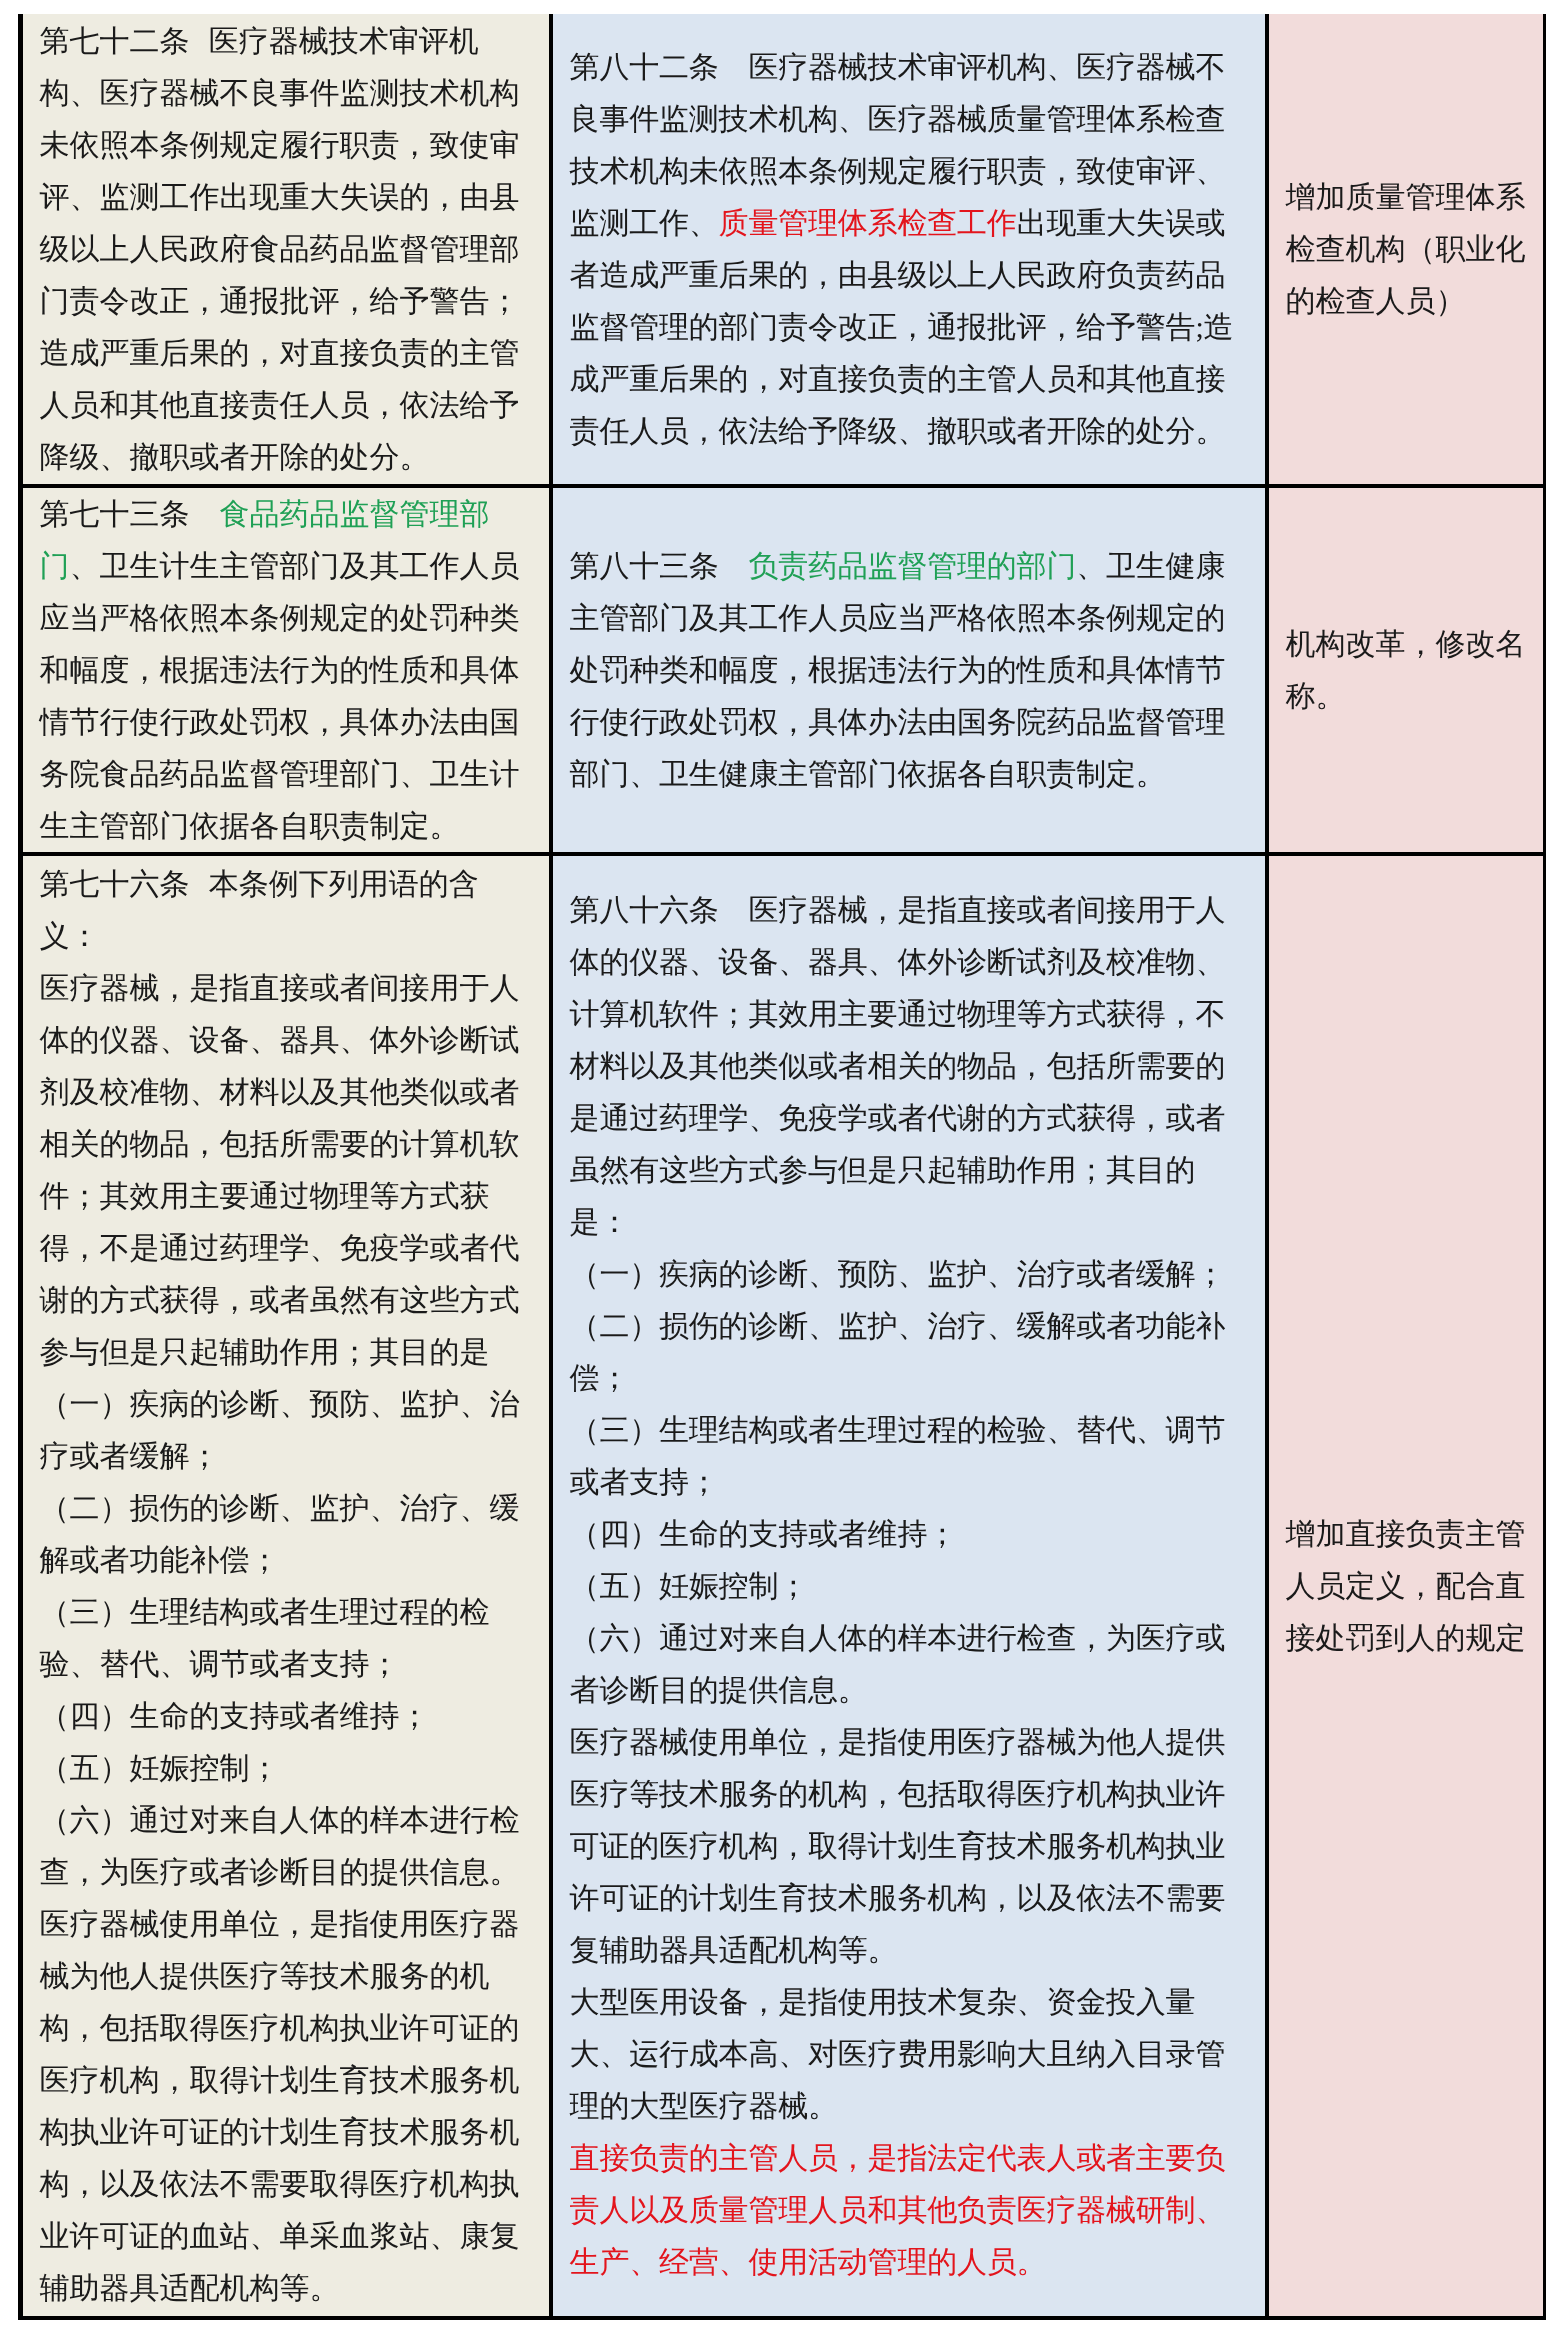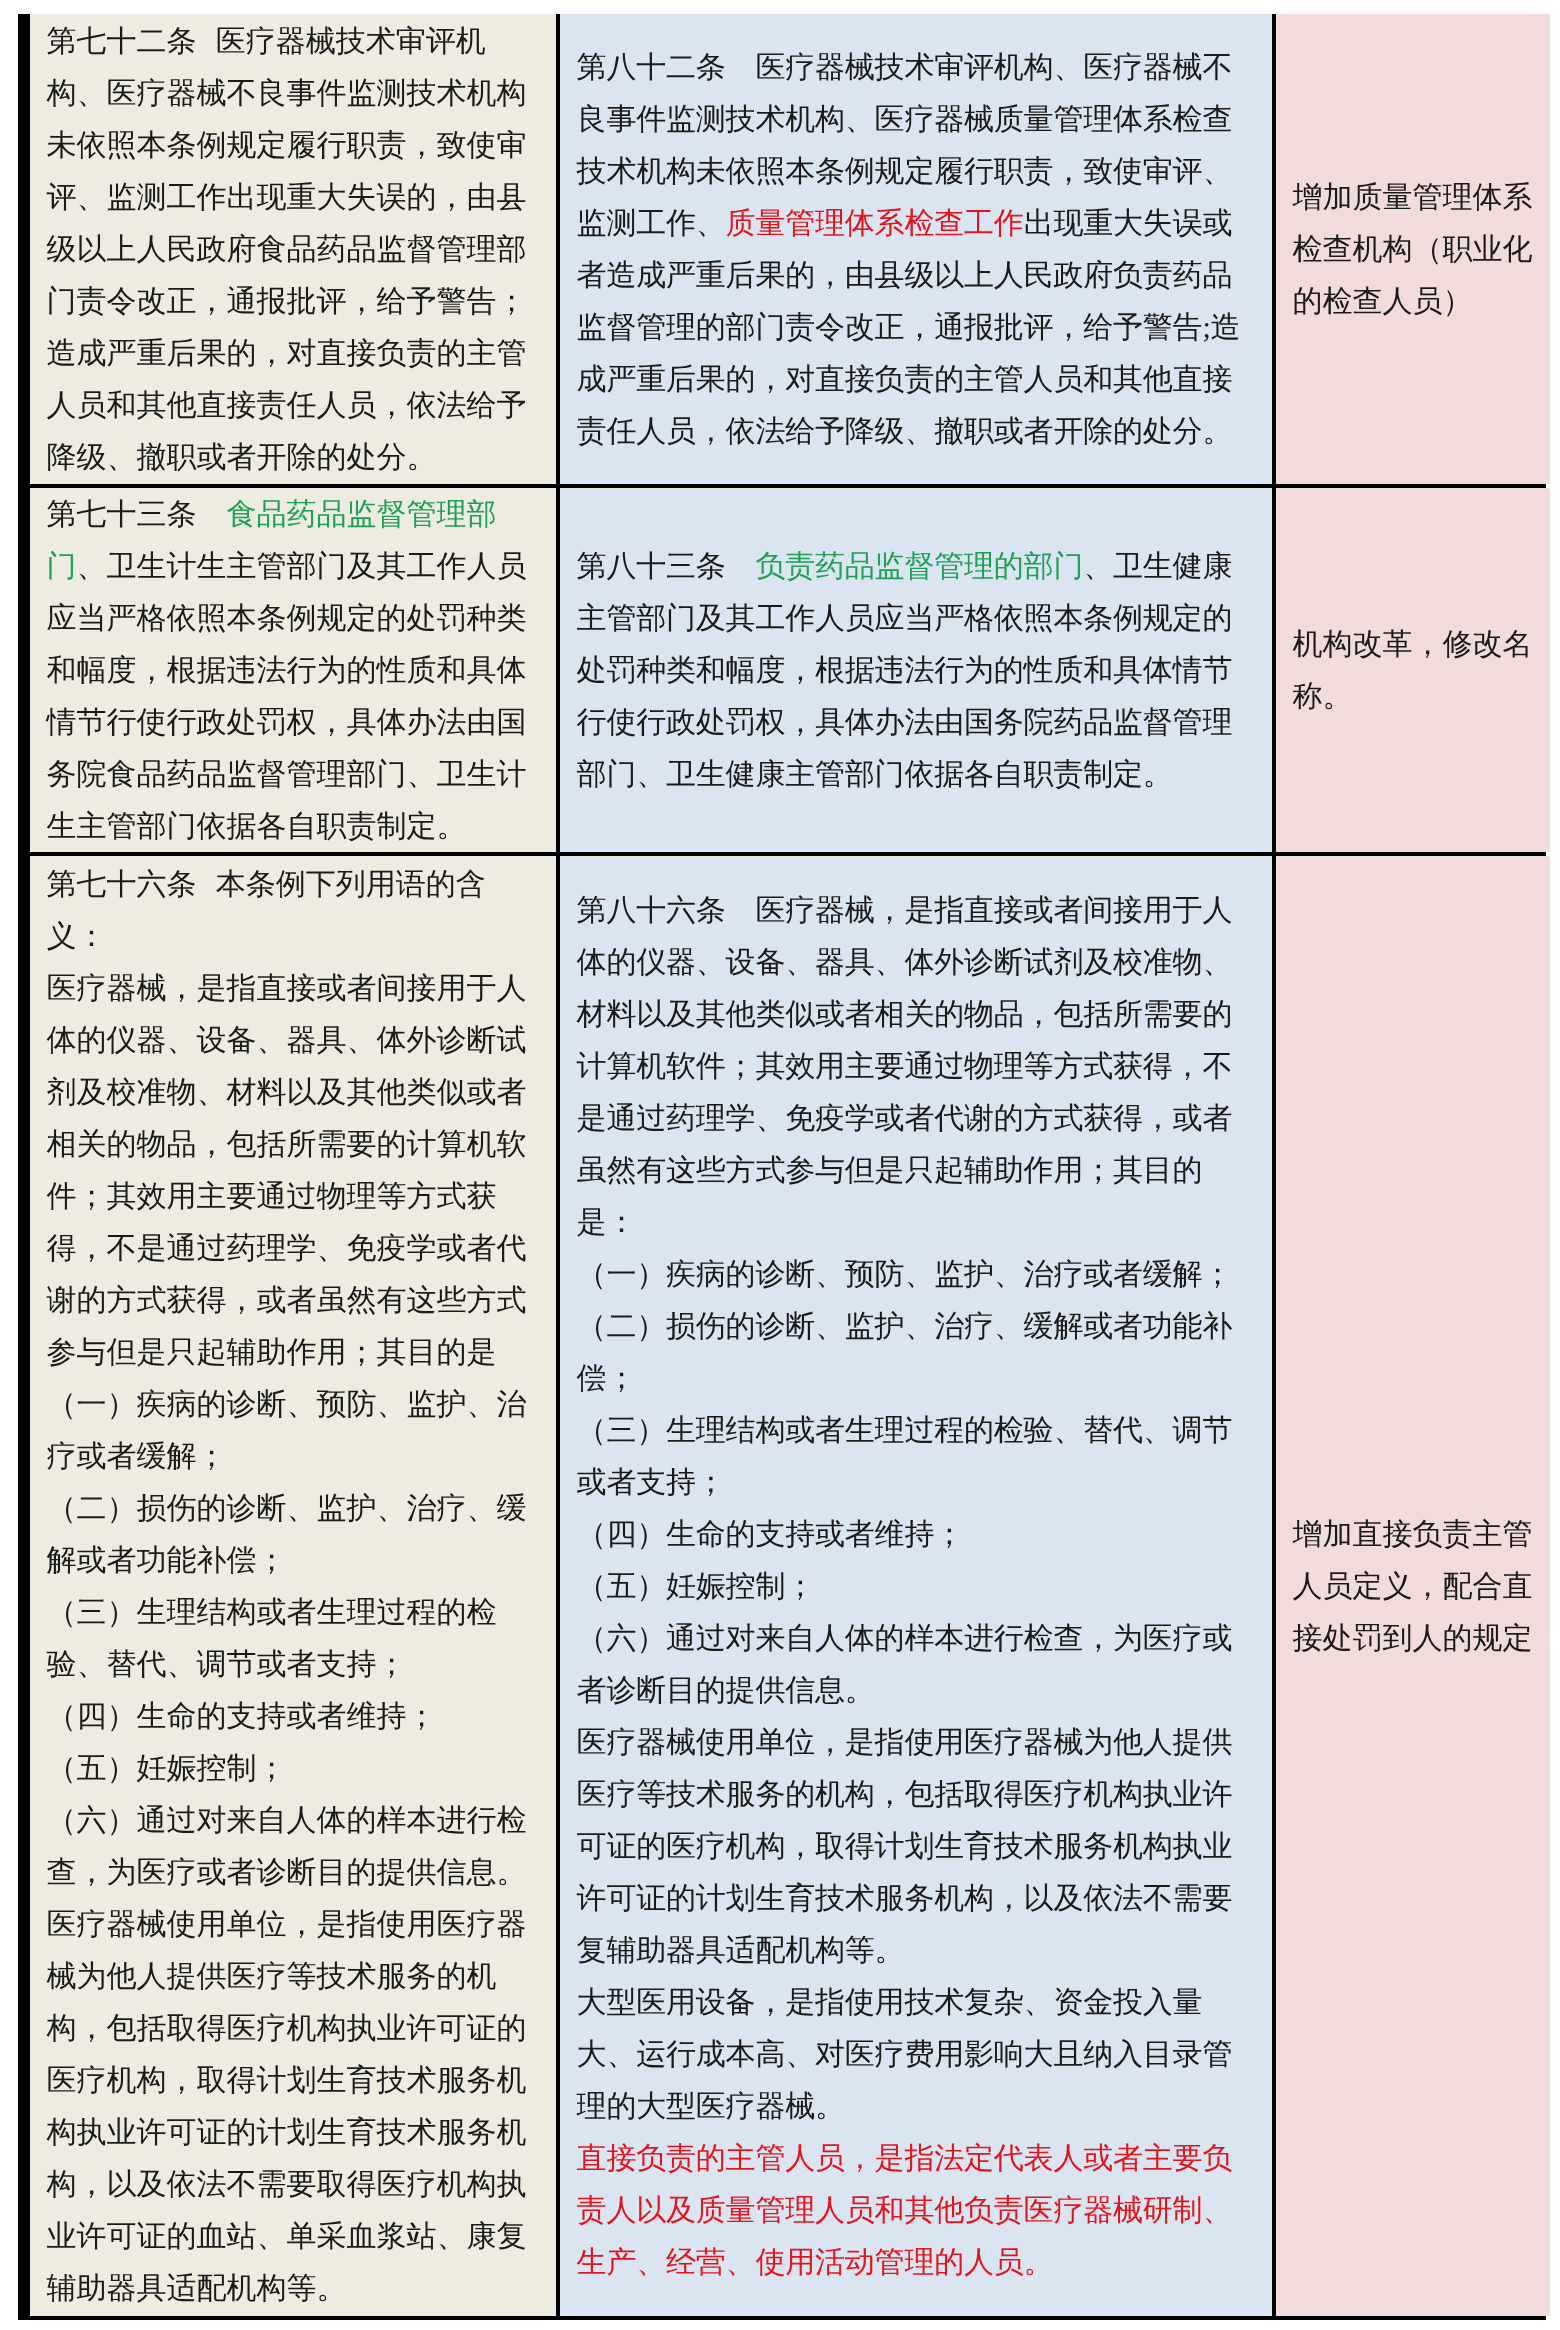--- a/index.html
+++ b/index.html
@@ -6,21 +6,21 @@
     --old_bg:#EEECE1; --new_bg:#DBE5F1; --note_bg:#F2DCDB;
     --added_text:#E3141C; --renamed_text:#1FA055; --border:#000000; --text:#1a1a1a;
   }
   html,body{margin:0;padding:0;background:#ffffff;}
   body{width:1560px;height:2330px;position:relative;overflow:hidden;
        font-family:"DejaVu Serif","Liberation Serif",serif;color:var(--text);}
   .table{position:absolute;left:17.6px;top:13.6px;width:1528px;height:2306px;box-sizing:border-box;
          background:var(--border);display:grid;
          grid-template-columns:526px 712px 274px;
          grid-template-rows:470px 364px 1460px;
-         column-gap:4px;row-gap:4px;padding:0 4px 4px 12px;}
+         column-gap:4px;row-gap:4px;padding:0 4px 4px 5px;}
   .cell{display:flex;flex-direction:column;justify-content:center;padding:0 17px;overflow:hidden;box-sizing:border-box;}
   .old{background:var(--old_bg);}
   .new{background:var(--new_bg);}
   .note{background:var(--note_bg);}
   .ln{height:52px;line-height:52px;font-size:30px;white-space:pre;}
   .new .ln{letter-spacing:-0.2px;font-family:Liberation Serif, serif;}
   .red{color:var(--added_text);}
   .green{color:var(--renamed_text);}
 </style>
 </head>
@@ -102,22 +102,22 @@
     <div class="ln">构，包括取得医疗机构执业许可证的</div>
     <div class="ln">医疗机构，取得计划生育技术服务机</div>
     <div class="ln">构执业许可证的计划生育技术服务机</div>
     <div class="ln">构，以及依法不需要取得医疗机构执</div>
     <div class="ln">业许可证的血站、单采血浆站、康复</div>
     <div class="ln">辅助器具适配机构等。</div>
   </div>
   <div class="cell new">
     <div class="ln">第八十六条　医疗器械，是指直接或者间接用于人</div>
     <div class="ln">体的仪器、设备、器具、体外诊断试剂及校准物、</div>
+    <div class="ln">计算机软件；其效用主要通过物理等方式获得，不</div>
     <div class="ln">材料以及其他类似或者相关的物品，包括所需要的</div>
-    <div class="ln">计算机软件；其效用主要通过物理等方式获得，不</div>
     <div class="ln">是通过药理学、免疫学或者代谢的方式获得，或者</div>
     <div class="ln">虽然有这些方式参与但是只起辅助作用；其目的</div>
     <div class="ln">是：</div>
     <div class="ln">（一）疾病的诊断、预防、监护、治疗或者缓解；</div>
     <div class="ln">（二）损伤的诊断、监护、治疗、缓解或者功能补</div>
     <div class="ln">偿；</div>
     <div class="ln">（三）生理结构或者生理过程的检验、替代、调节</div>
     <div class="ln">或者支持；</div>
     <div class="ln">（四）生命的支持或者维持；</div>
     <div class="ln">（五）妊娠控制；</div>

